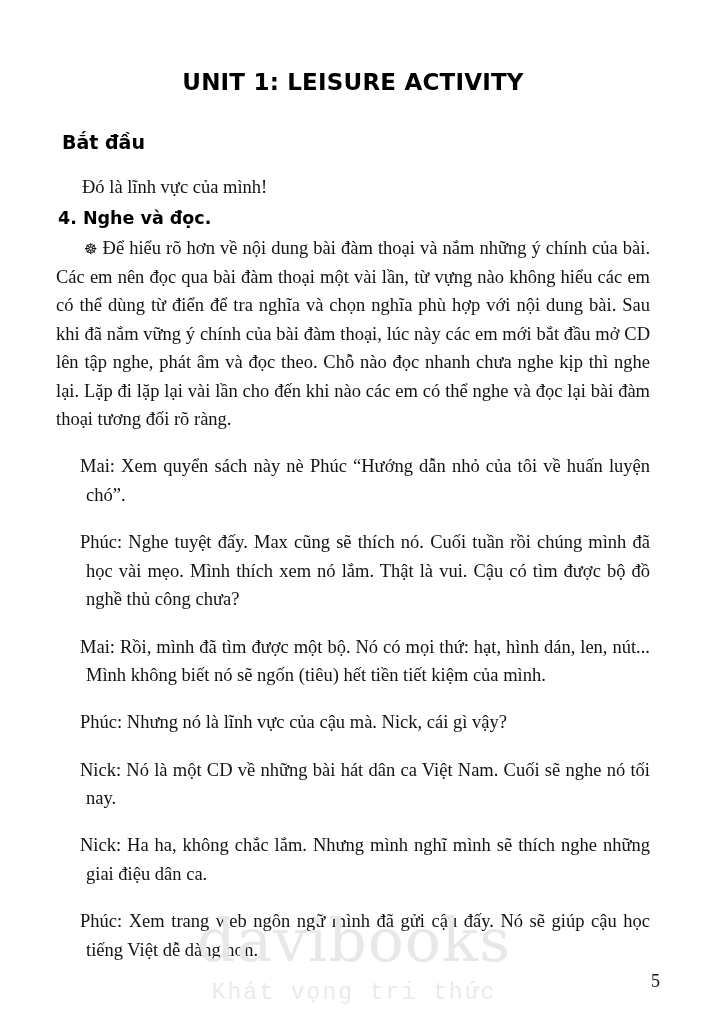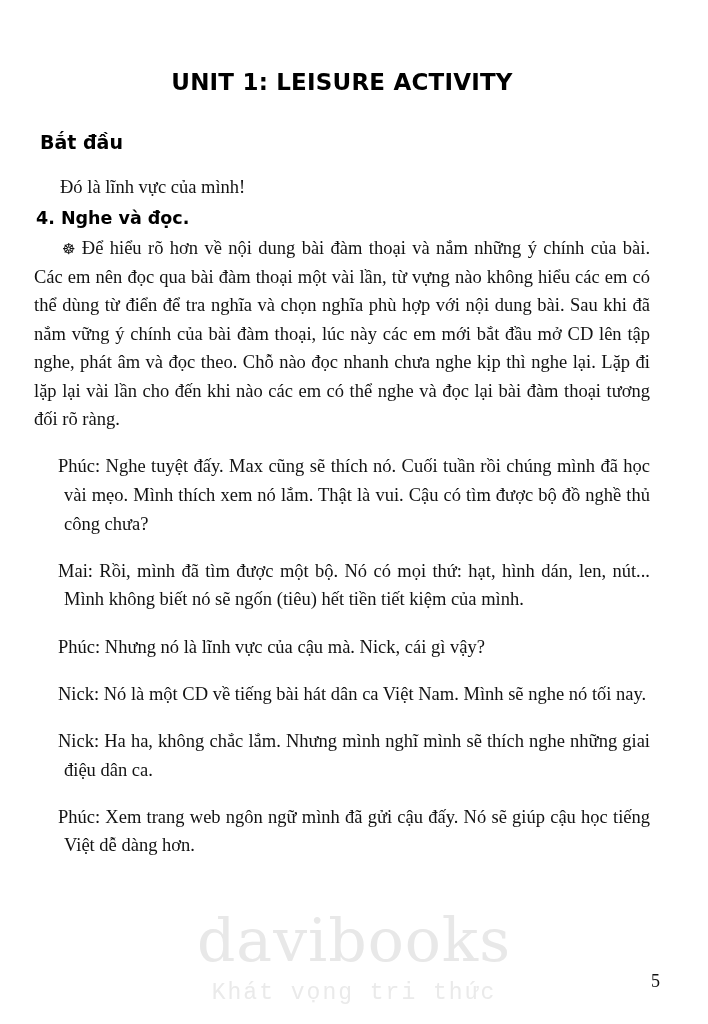--- a/index.html
+++ b/index.html
@@ -13,21 +13,21 @@
     font-family: "Liberation Serif", serif;
     color: #121212;
     position: relative;
     overflow: hidden;
   }
   .page {
     position: relative;
     width: 708px;
     height: 1024px;
     box-sizing: border-box;
-    padding: 60px 58px 40px 34px;
+    padding: 60px 58px 40px 56px;
   }
   .title-block {
     text-align: center;
     margin-top: 6px;
   }
   .title-line {
     font-family: "DejaVu Sans", sans-serif;
     font-weight: bold;
     font-size: 23px;
     letter-spacing: 0.2px;
@@ -118,24 +118,25 @@
   </div>
 
   <div class="section-heading">Bắt đầu</div>
 
   <div class="lead-line">Đó là lĩnh vực của mình!</div>
 
   <div class="numbered-heading">4. Nghe và đọc.</div>
 
   <p class="body-para"><span class="speaker-mark">☸</span> <span>Để hiểu rõ hơn về nội dung bài đàm thoại và nắm những ý chính của bài. Các em nên đọc qua bài đàm thoại một vài lần, từ vựng nào không hiểu các em có thể dùng từ điển để tra nghĩa và chọn nghĩa phù hợp với nội dung bài. Sau khi đã nắm vững ý chính của bài đàm thoại, lúc này các em mới bắt đầu mở CD lên tập nghe, phát âm và đọc theo. Chỗ nào đọc nhanh chưa nghe kịp thì nghe lại. Lặp đi lặp lại vài lần cho đến khi nào các em có thể nghe và đọc lại bài đàm thoại tương đối rõ ràng.</span></p>
 
+  <p class="dialogue">Mai: Xem quyển sách này nè Phúc “Hướng dẫn nhỏ của tôi về huấn luyện chó”.</p>
   <p class="dialogue">Phúc: Nghe tuyệt đấy. Max cũng sẽ thích nó. Cuối tuần rồi chúng mình đã học vài mẹo. Mình thích xem nó lắm. Thật là vui. Cậu có tìm được bộ đồ nghề thủ công chưa?</p>
   <p class="dialogue">Mai: Rồi, mình đã tìm được một bộ. Nó có mọi thứ: hạt, hình dán, len, nút... Mình không biết nó sẽ ngốn (tiêu) hết tiền tiết kiệm của mình.</p>
   <p class="dialogue">Phúc: Nhưng nó là lĩnh vực của cậu mà. Nick, cái gì vậy?</p>
-  <p class="dialogue">Nick: Nó là một CD về tiếng bài hát dân ca Việt Nam. Mình sẽ nghe nó tối nay.</p>
+  <p class="dialogue">Nick: Nó là một CD về những bài hát dân ca Việt Nam. Cuối sẽ nghe nó tối nay.</p>
   <p class="dialogue">Nick: Ha ha, không chắc lắm. Nhưng mình nghĩ mình sẽ thích nghe những giai điệu dân ca.</p>
   <p class="dialogue">Phúc: Xem trang web ngôn ngữ mình đã gửi cậu đấy. Nó sẽ giúp cậu học tiếng Việt dễ dàng hơn.</p>
 
   <div class="watermark">
     <div class="wm-main">davibooks</div>
     <div class="wm-sub">Khát vọng tri thức</div>
   </div>
 
   <div class="page-number">5</div>
 

